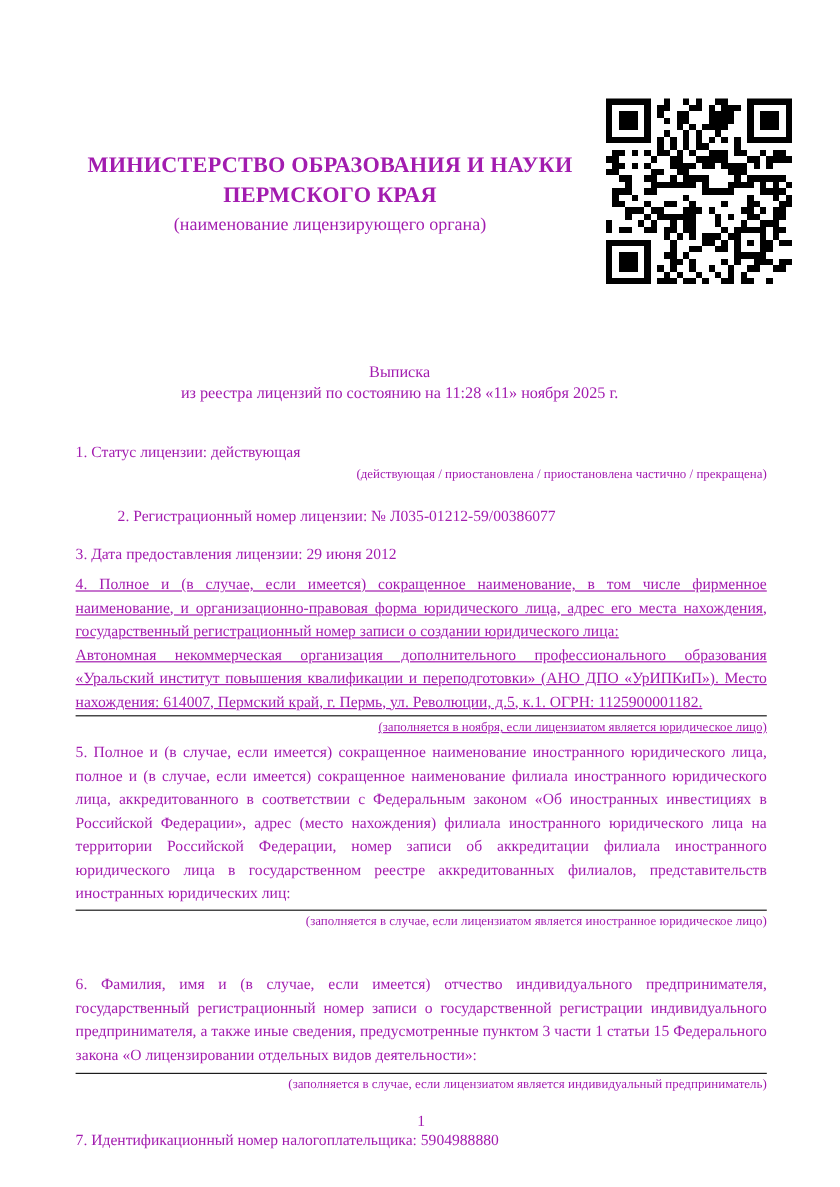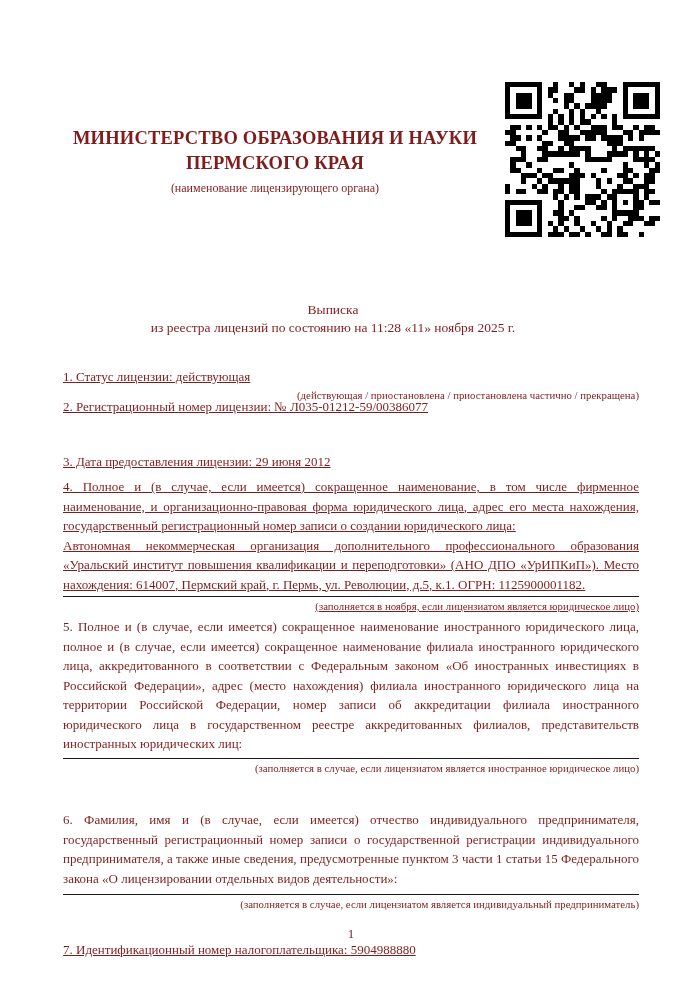--- a/index.html
+++ b/index.html
@@ -1,37 +1,37 @@
 <!DOCTYPE html>
 <html><head>
 <meta charset="utf-8">
 <style>
   html,body{margin:0;padding:0;background:#ffffff;}
   .page{
     position:relative;
     width:700px;height:989px;
     background:#ffffff;
-    color:#7f1d1d;
+    color:#a21caf;
     font-family:"Liberation Serif","DejaVu Serif",serif;
     overflow:hidden;
   }
   .qr{position:absolute;left:505px;top:82px;width:155px;height:155px;}
   .title-block{position:absolute;left:65px;top:126px;width:420px;text-align:center;}
   .ministry{font-weight:bold;font-size:18.5px;line-height:25px;letter-spacing:0.2px;}
-  .ministry-caption{font-size:12px;line-height:13px;margin-top:6px;}
+  .ministry-caption{font-size:15px;line-height:13px;margin-top:6px;}
   .subject{position:absolute;left:45px;top:301px;width:576px;text-align:center;
            font-size:13.5px;line-height:17.5px;}
   .sec{position:absolute;left:63px;width:576px;font-size:13px;line-height:19.5px;}
   .sec p{margin:0;text-align:justify;}
-  .sec p.plain{text-align:left;text-decoration:underline;}
+  .sec p.plain{text-align:left;}
   .rule{border-top:1.6px solid #1c1c1c;height:0;margin-top:4px;}
   .cap{font-size:10.8px;line-height:14px;text-align:right;margin-top:2px;}
   #sec1{top:367px;}
   #sec1 .cap{margin-top:1px;}
-  #sec2{top:397px;}
+  #sec2{top:420px;margin-left:35px;}
   #sec3{top:452px;}
   #sec4{top:477px;text-decoration:underline;}
   #sec4 .rule{margin-top:2px;}
   #sec5{top:617px;}
   #sec6{top:774px;margin-top:36px;}
   #sec6 .rule{margin-top:6px;}
   #sec7{top:894px;margin-top:46px;}
   .pagenum{position:absolute;left:63px;top:926px;width:576px;text-align:center;font-size:13px;}
 </style>
 </head>

